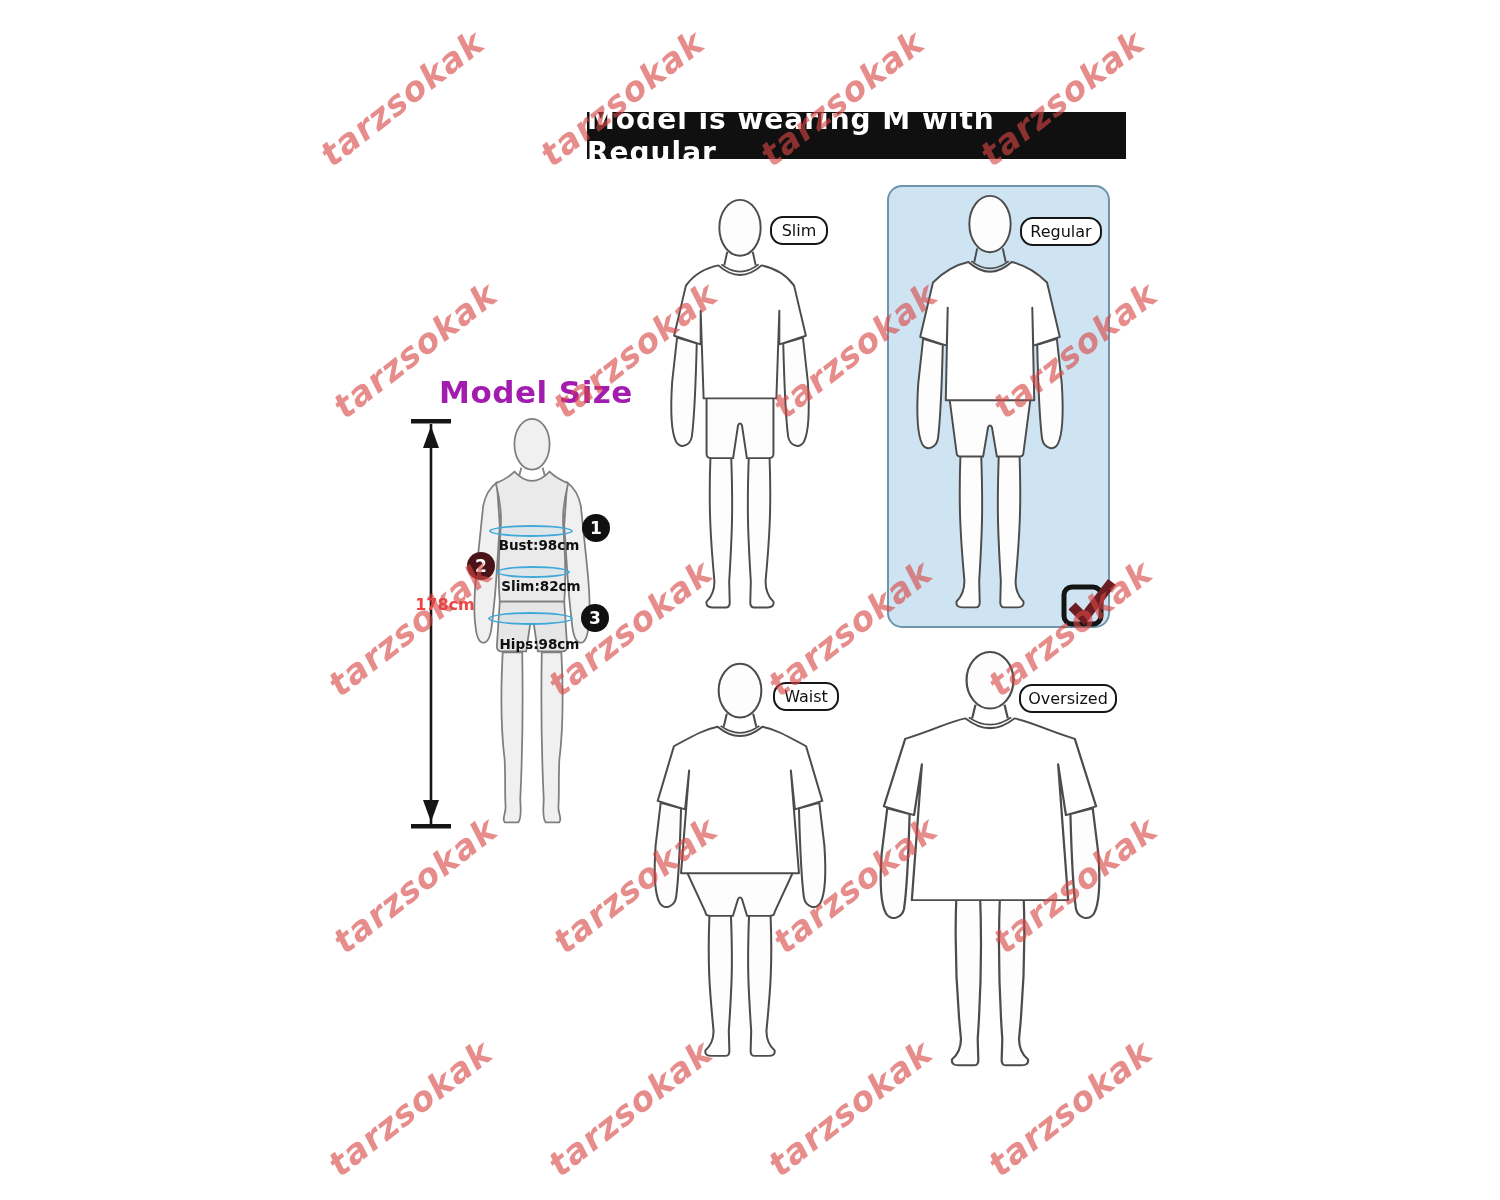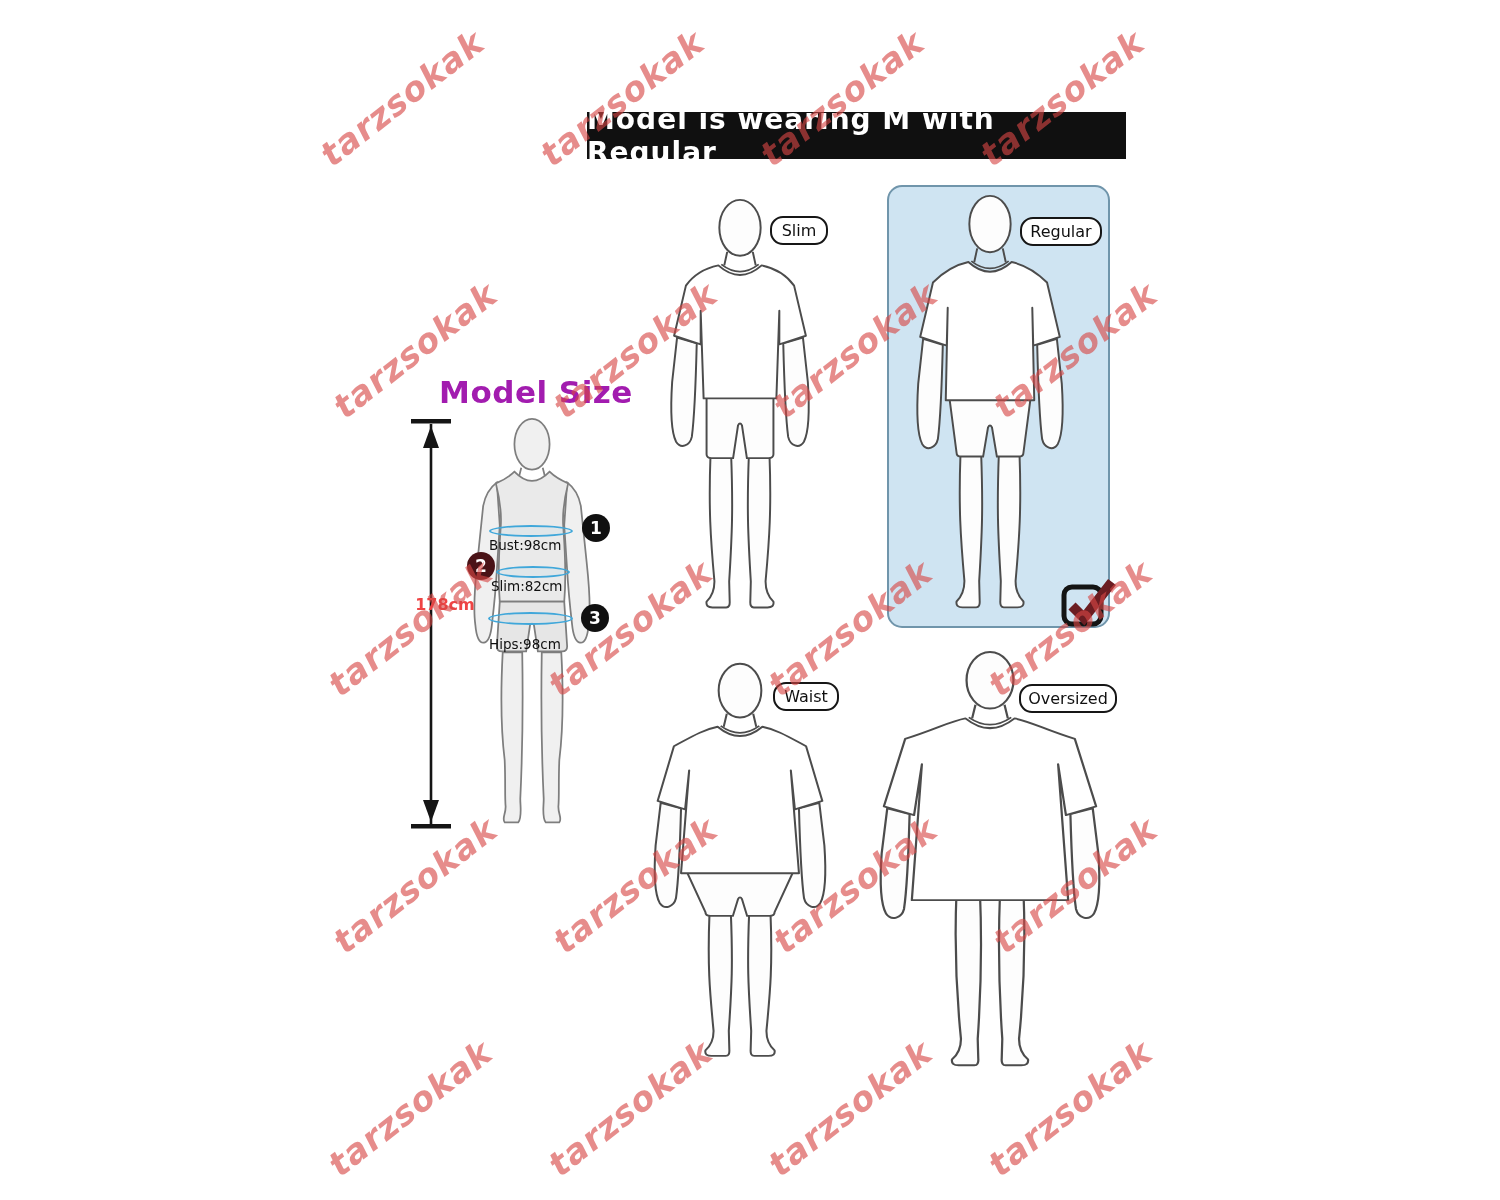--- a/index.html
+++ b/index.html
@@ -30,21 +30,21 @@
     left:887px;top:185px;width:223px;height:443px;background:#cfe4f2;
     border:2.5px solid #7095ab;border-radius:15px;z-index:1;box-sizing:border-box;
   }
   .fig{z-index:3;}
   .fig svg{width:100%;height:100%;display:block;}
   .tape{
     border:2px solid #3fa7da;border-radius:50%;
     background:rgba(130,195,230,0.10);z-index:5;box-sizing:border-box;
   }
   .tape-label{
-    color:#101010;font-size:13.5px;font-weight:normal;z-index:5;white-space:nowrap;
+    color:#101010;font-size:13.5px;font-weight:bold;text-align:center;z-index:5;white-space:nowrap;margin-left:8px;
   }
   .badge{
     width:28px;height:28px;border-radius:50%;color:#ffffff;
     display:flex;align-items:center;justify-content:center;
     font-size:17px;font-weight:bold;z-index:6;
   }
   .wm{
     font-weight:bold;font-style:italic;font-size:34px;letter-spacing:1px;
     transform:translate(-50%,-50%) rotate(-38deg);white-space:nowrap;
     z-index:40;pointer-events:none;

